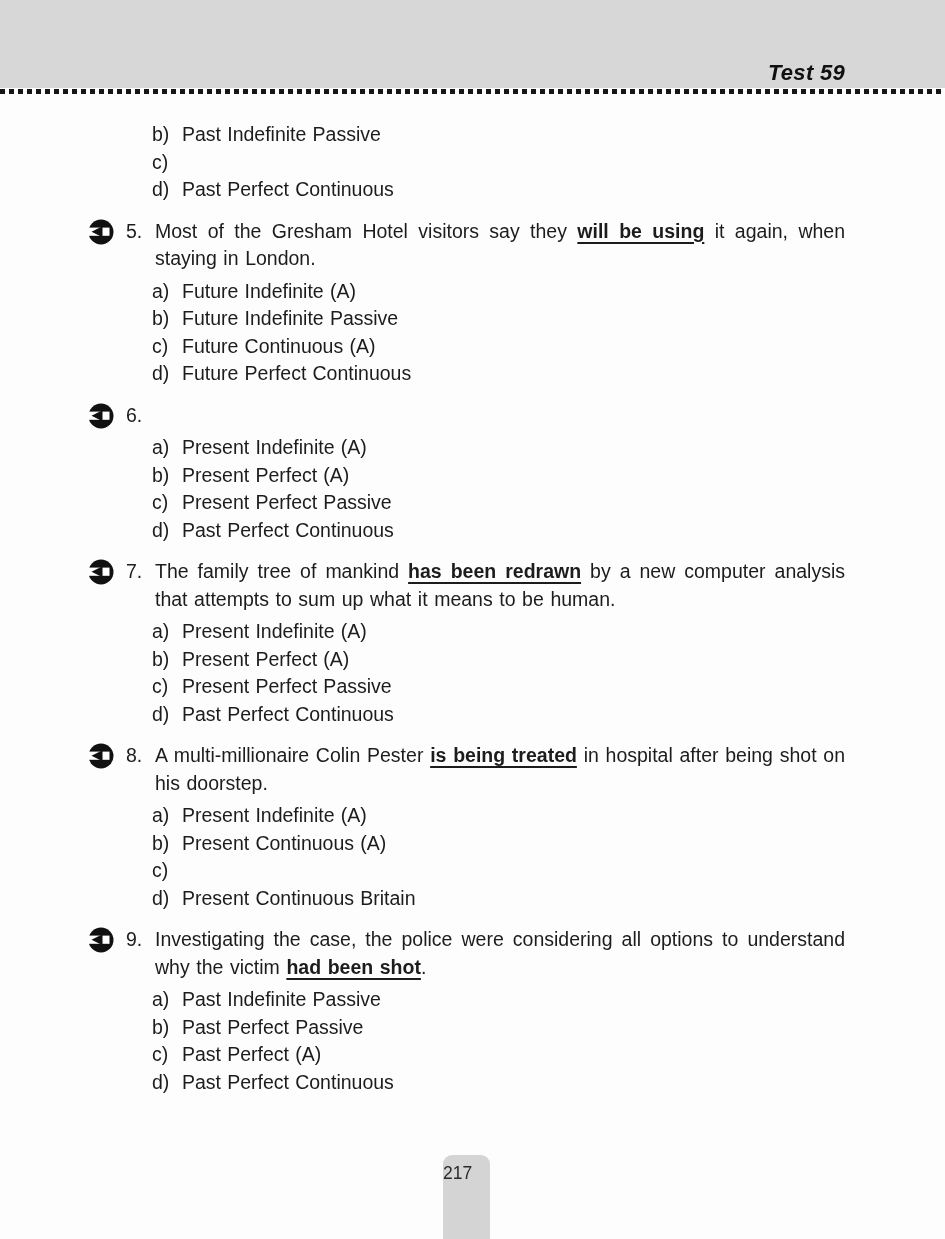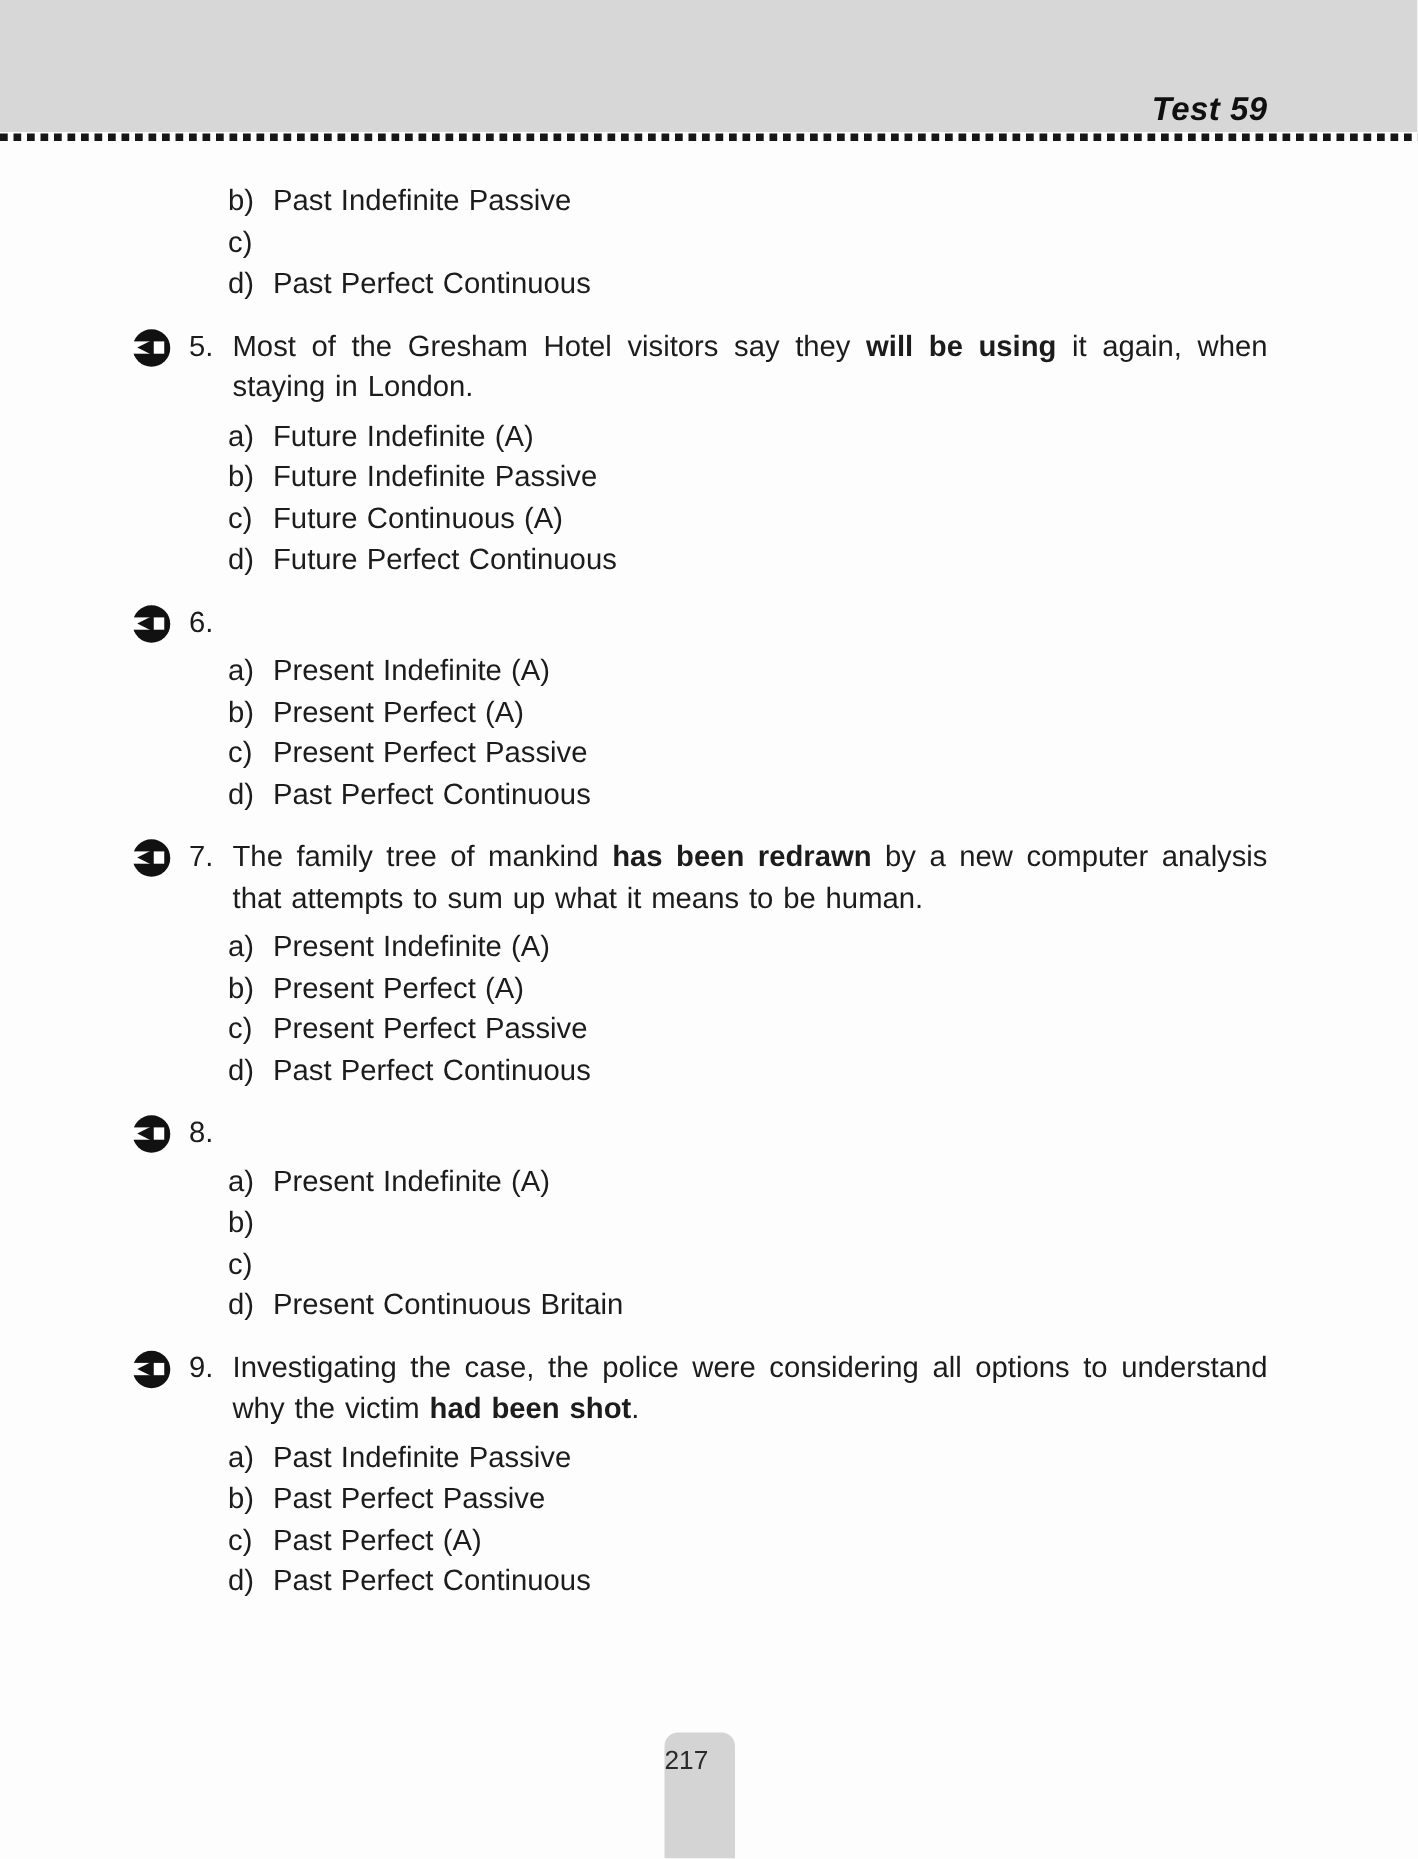--- a/index.html
+++ b/index.html
@@ -64,20 +64,21 @@
   .q-icon svg { display: block; width: 26px; height: 26px; }
   .q-num { width: 29px; flex-shrink: 0; }
   .q-text {
     width: 690px;
     text-align: justify;
     word-spacing: 0.06em;
   }
   .q-options { margin-top: 5px; }
   .bu {
     font-weight: bold;
+    text-decoration: underline;
     text-decoration-thickness: 2px;
     text-underline-offset: 4px;
   }
   
   .page-tab {
     position: absolute;
     left: 443px;
     top: 1155px;
     width: 47px;
     height: 84px;
@@ -209,28 +210,30 @@
       <div class="q-block">
     <div class="q-row">
       <span class="q-icon">
         <svg viewBox="0 0 26 26" xmlns="http://www.w3.org/2000/svg" aria-hidden="true">
           <circle cx="13" cy="13" r="12.5" fill="#111"></circle>
           <rect x="0" y="8.6" width="21.5" height="8.2" fill="#fff"></rect>
           <path d="M3.5 12.7 L14.5 7.2 L14.5 18.2 Z" fill="#111"></path>
         </svg>
       </span>
       <span class="q-num">8.</span>
+      <span class="q-text"><span>A multi-millionaire Colin Pester </span><span class="bu">is being treated</span><span> in hospital after being shot on his doorstep.</span></span>
     </div>
     <div class="q-options">
           <div class="option">
     <span class="opt-letter">a)</span>
     <span class="opt-text">Present Indefinite (A)</span>
   </div>
           <div class="option">
     <span class="opt-letter">b)</span>
+    <span class="opt-text">Present Continuous (A)</span>
   </div>
           <div class="option">
     <span class="opt-letter">c)</span>
   </div>
           <div class="option">
     <span class="opt-letter">d)</span>
     <span class="opt-text">Present Continuous Britain</span>
   </div>
         </div>
   </div>

